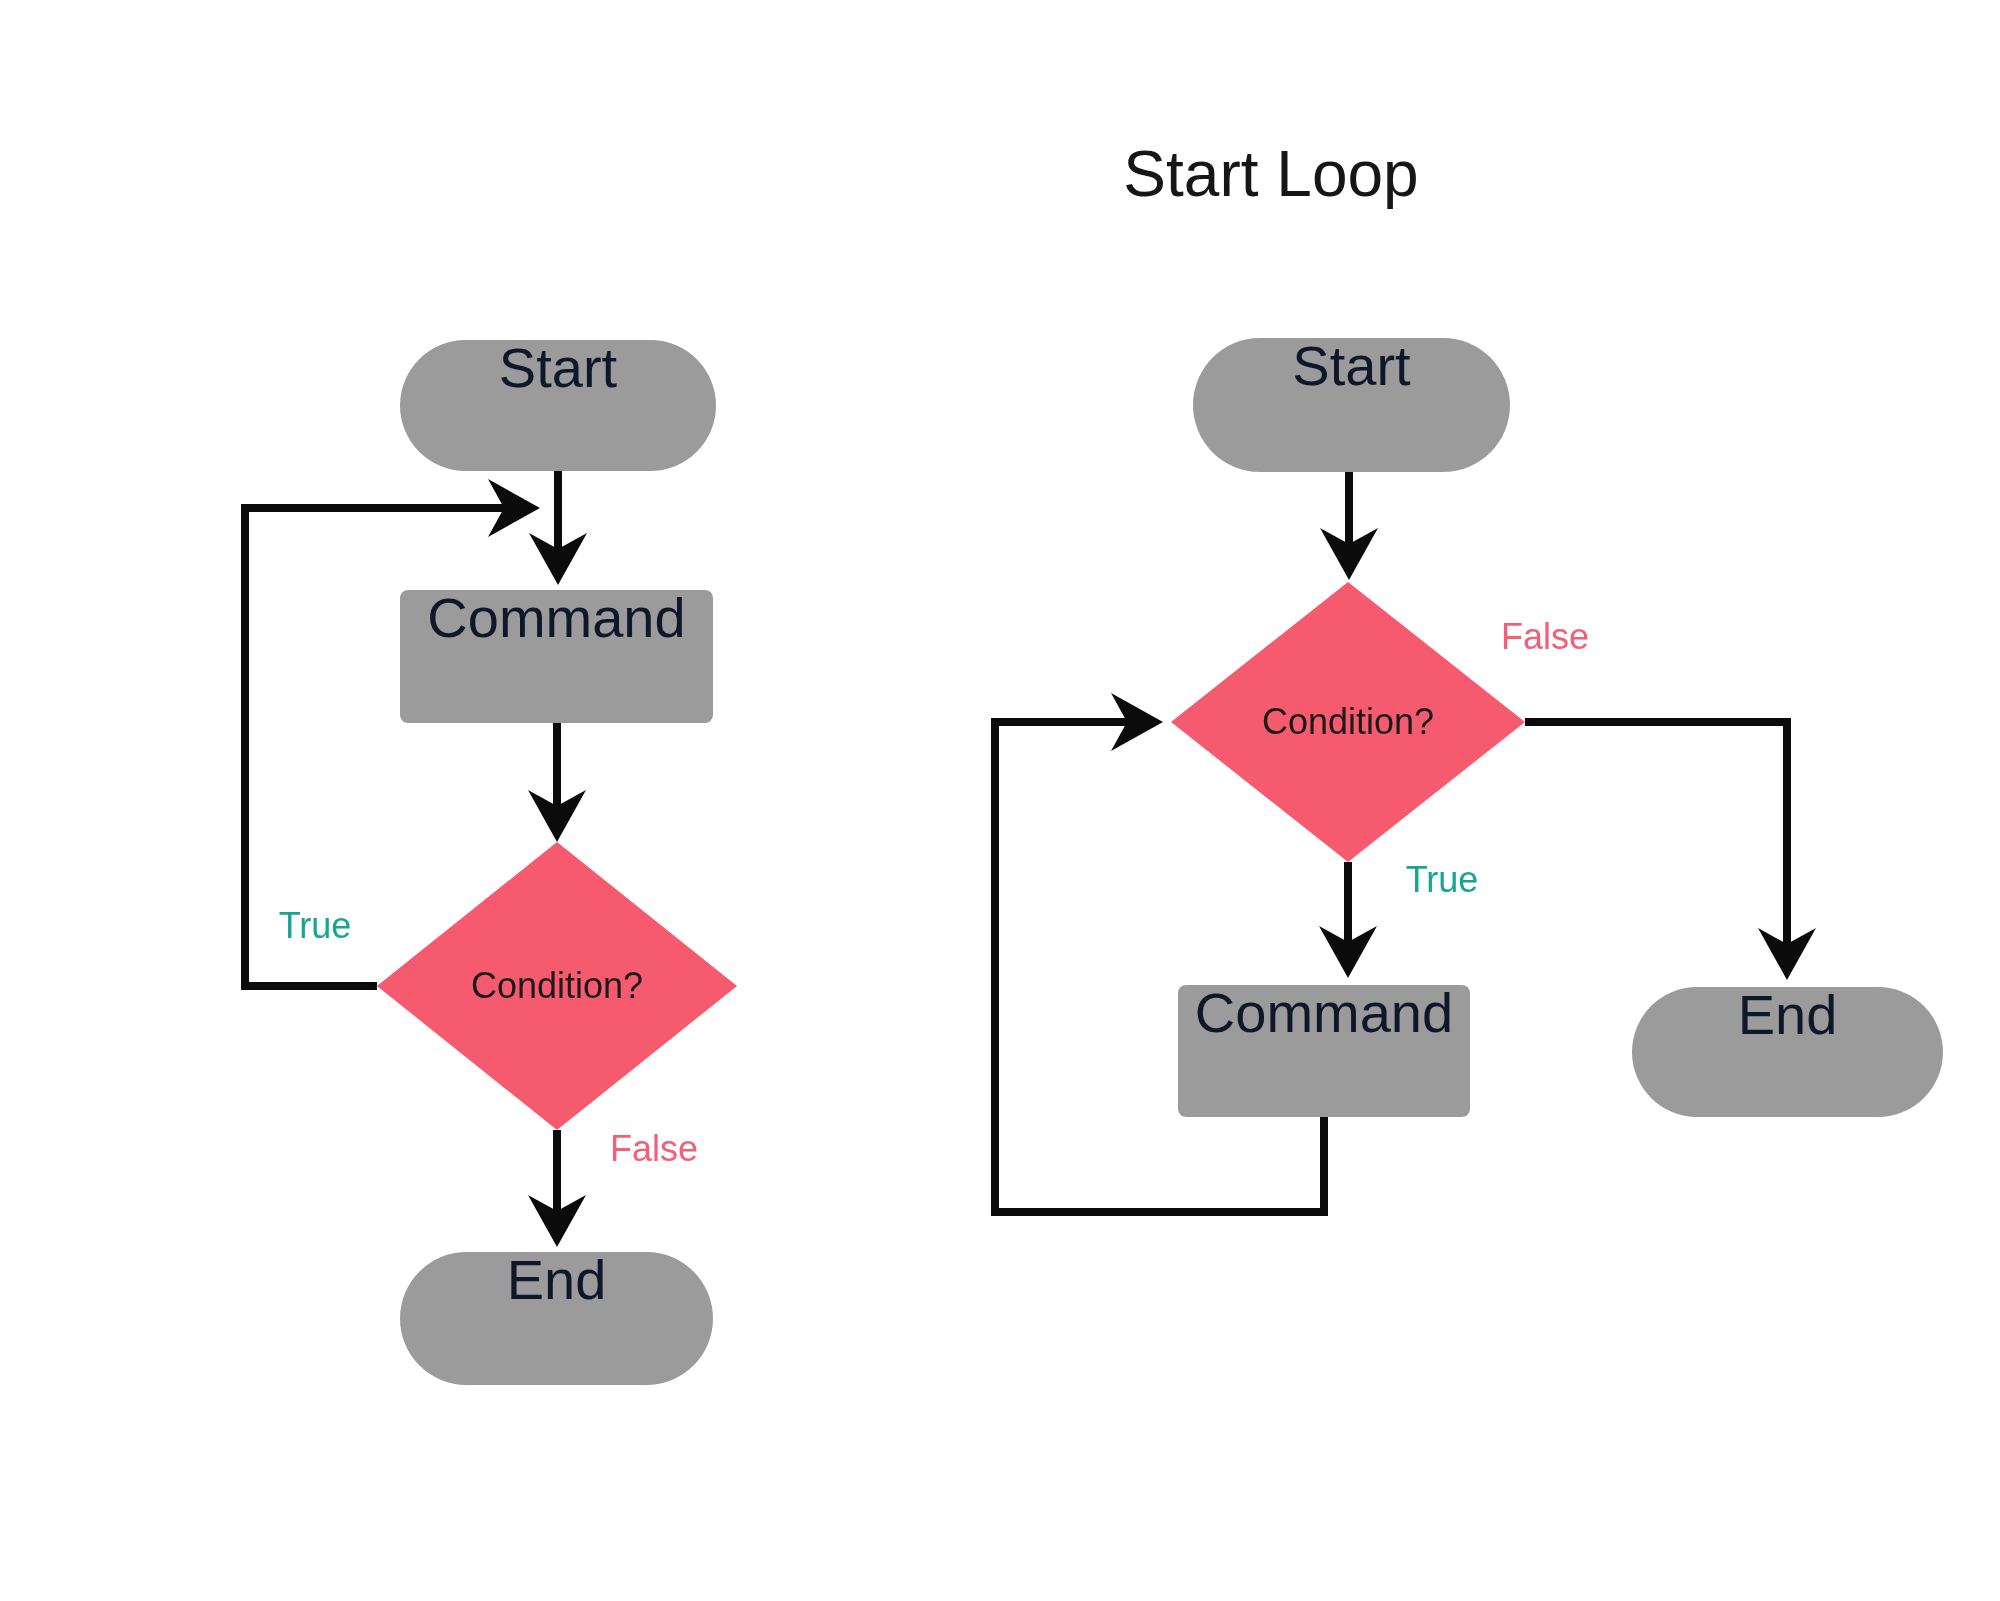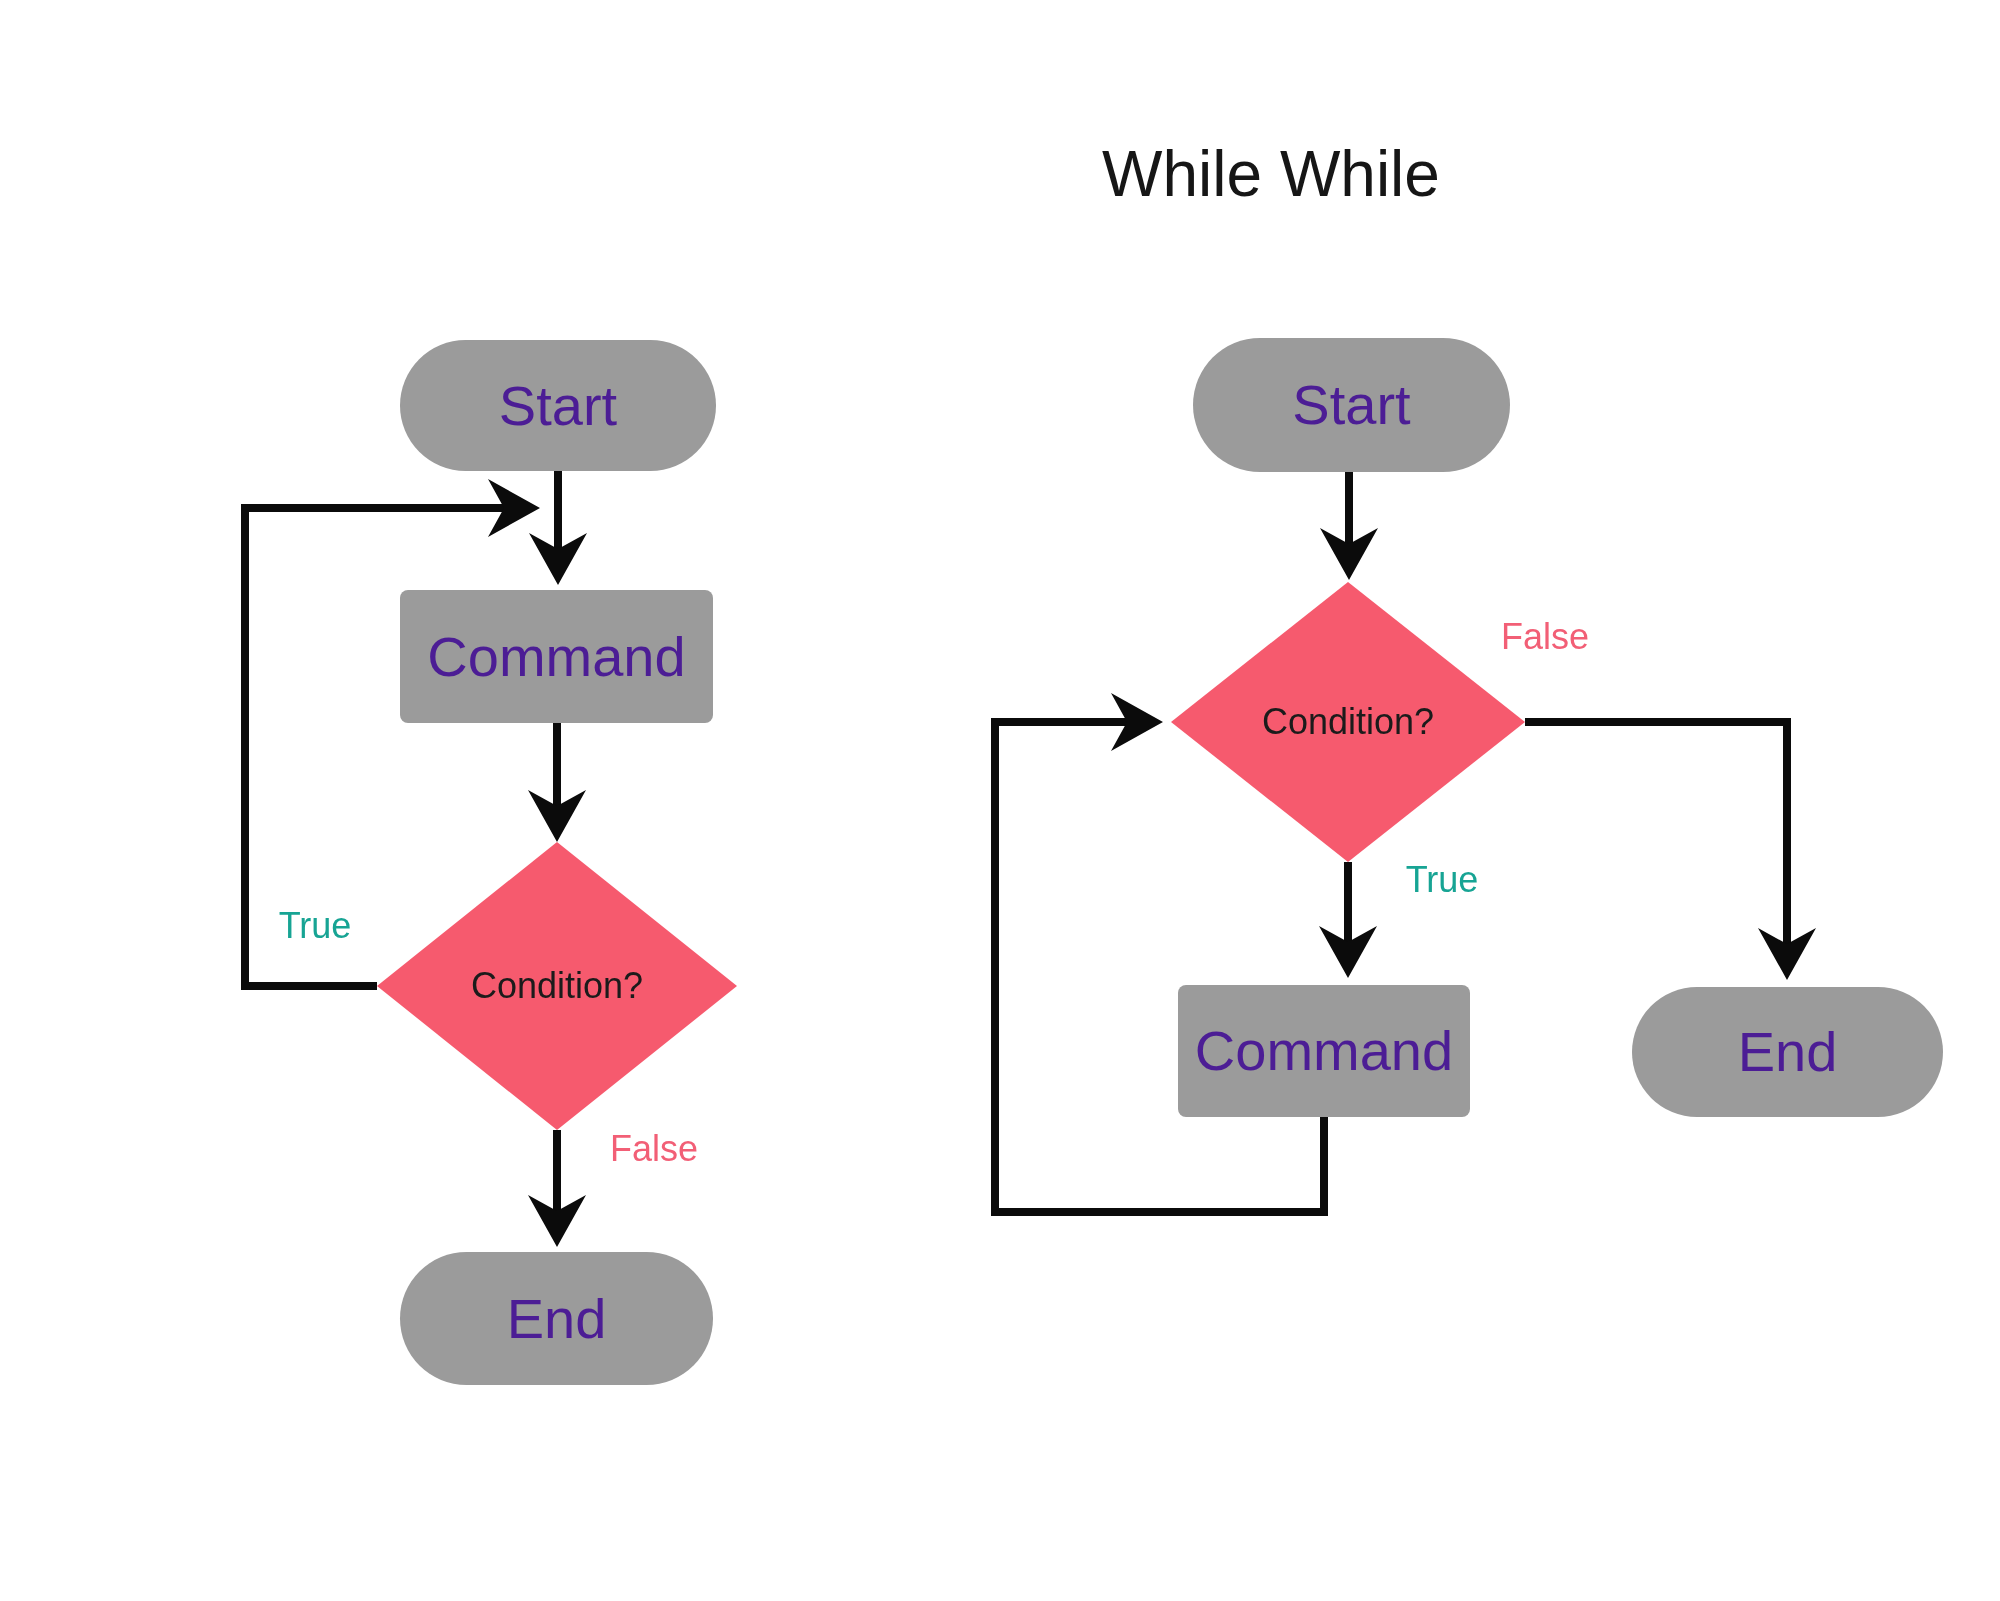--- a/index.html
+++ b/index.html
@@ -21,25 +21,25 @@
     transform: translateX(-50%);
     font-size: 64px;
     line-height: 1;
     color: #161616;
     white-space: nowrap;
   }
   .node {
     position: absolute;
     background: #9b9b9b;
     display: flex;
-    align-items: center;
+    align-items: flex-start;
     justify-content: center;
     font-size: 56px;
     line-height: 1;
-    color: #4c1d95;
+    color: #0f172a;
     white-space: nowrap;
   }
   .node.oval { border-radius: 70px; }
   .node.rect { border-radius: 8px; }
   .diamond {
     position: absolute;
     background: #f65a6e;
     clip-path: polygon(50% 0%, 100% 50%, 50% 100%, 0% 50%);
     display: flex;
     align-items: center;
@@ -107,21 +107,21 @@
   </div>
 
   <div class="branch-label true" style="left:315px; top:908px;">True</div>
 
   <div class="branch-label false" style="left:654px; top:1131px;">False</div>
 
   <div class="node oval" style="left:400px; top:1252px; width:313px; height:133px;">
     <span>End</span>
   </div>
 
-  <div class="chart-title" style="left:1271px; top:142px;">While While</div>
+  <div class="chart-title" style="left:1271px; top:142px;">Start Loop</div>
 
   <div class="node oval" style="left:1193px; top:338px; width:317px; height:134px;">
     <span>Start</span>
   </div>
 
   <div class="diamond" style="left:1171px; top:582px; width:354px; height:280px;">
     <span>Condition?</span>
   </div>
 
   <div class="branch-label false" style="left:1545px; top:619px;">False</div>

